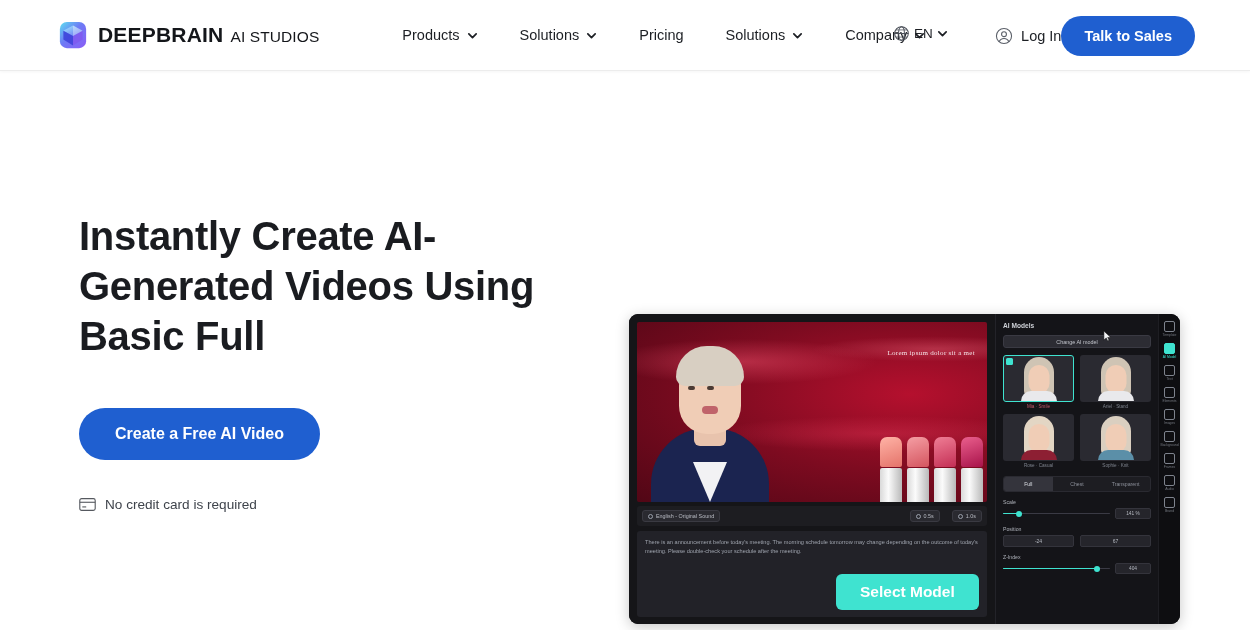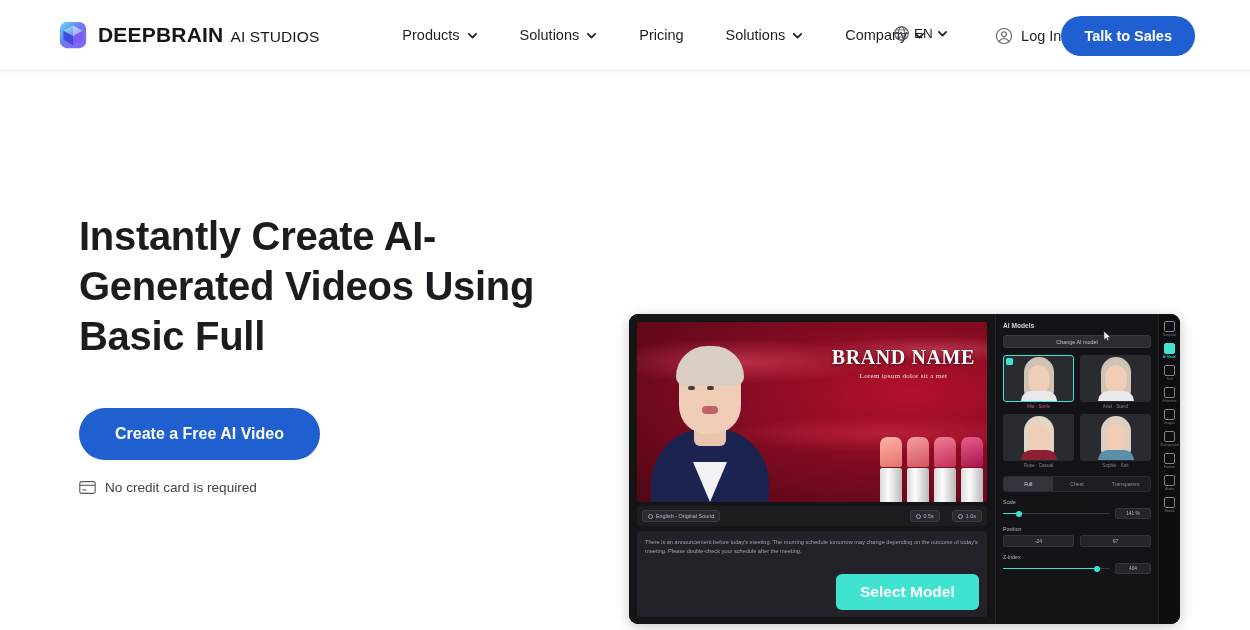--- a/index.html
+++ b/index.html
@@ -118,21 +118,21 @@
     background: #1f5fd0;
     color: #fff;
     font-size: 16px; font-weight: 700;
     border: none;
     border-radius: 30px;
     padding: 17px 36px;
     cursor: pointer;
     font-family: "Liberation Sans", sans-serif;
   }
   .nocard {
-    margin-top: 20px;
+    margin-top: 37px;
     display: flex; align-items: center; gap: 9px;
     font-size: 13.6px; color: #3e434b;
   }
   .card-ic { width: 17px; height: 13px; display: block; }
 
   
   .mock {
     position: absolute;
     left: 629px; top: 243px;
     width: 551px; height: 310px;
@@ -506,21 +506,20 @@
           <div class="p-collar"></div>
           <div class="p-neck"></div>
           <div class="p-head"></div>
           <div class="p-hair"></div>
           <div class="p-eye l"></div>
             <div class="p-eye r"></div>
           <div class="p-mouth"></div>
         </div>
 
         <div class="brandname">
-          <div class="bn">BRAND NAME</div>
           <div class="bs">Lorem ipsum dolor sit a met</div>
         </div>
 
         <div class="lipsticks">
           <div class="lip a">
               <div class="tip"></div>
               <div class="barrel"></div>
             </div>
           <div class="lip b">
               <div class="tip"></div>

